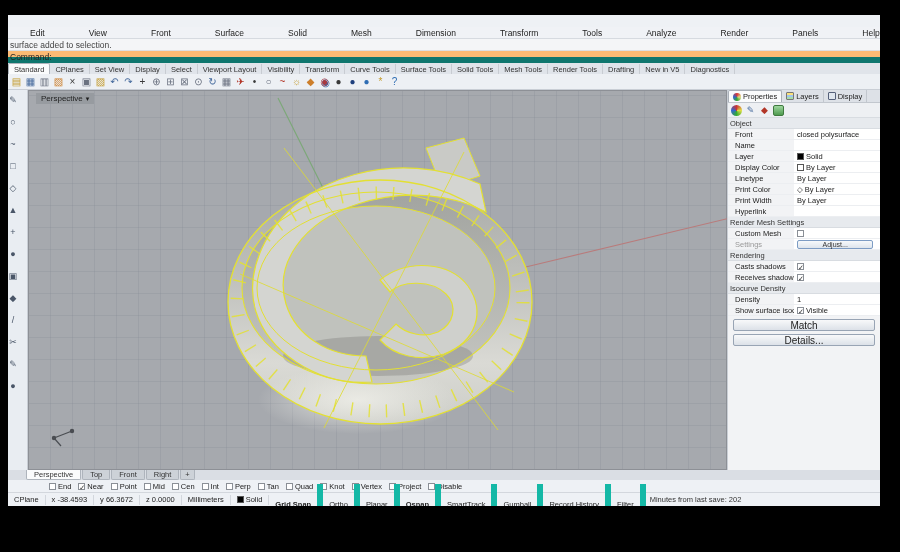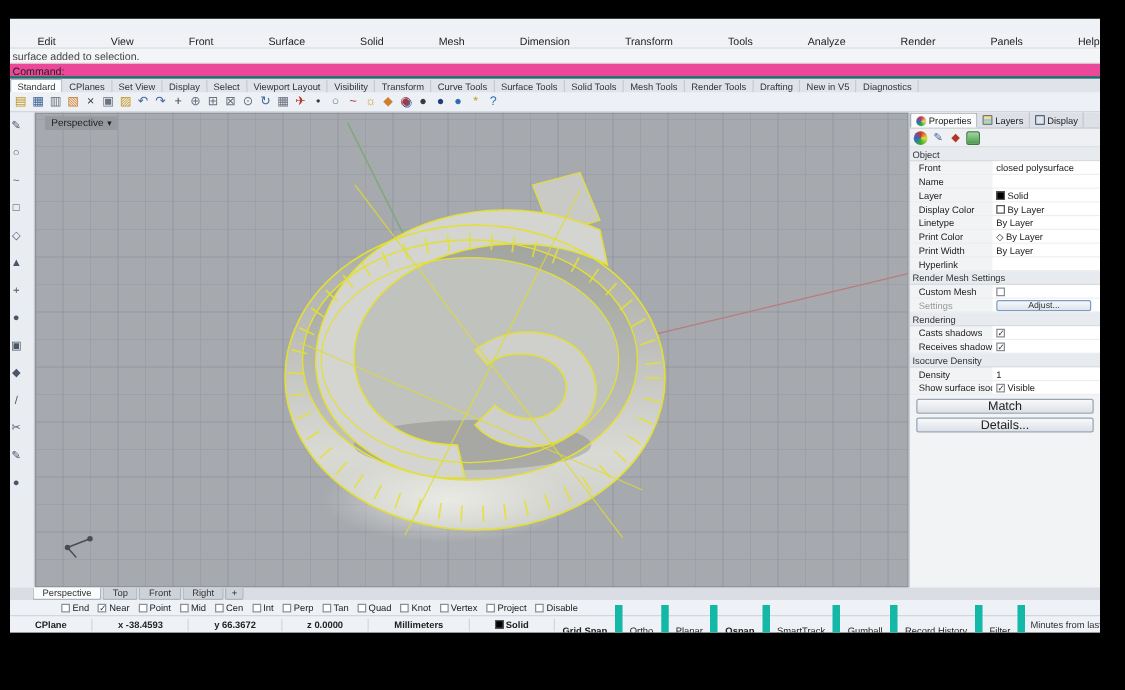--- a/index.html
+++ b/index.html
@@ -13,21 +13,21 @@
   .titlebar .title{white-space:nowrap;overflow:hidden;flex:1;}
   .winctl{display:flex;gap:1px;margin-left:4px;}
   .winctl span{width:12px;height:9px;font-size:7px;line-height:8px;text-align:center;color:#334;background:linear-gradient(#f4f8fc,#c7d6ea);border:1px solid #8fa3bd;border-radius:2px;}
 
   
   .menubar{position:absolute;left:0;top:12px;width:100%;height:12px;background:#f0f2f6;border-bottom:1px solid #d6dae0;display:flex;align-items:center;font-size:8.5px;color:#222;}
   .menubar span{padding:0 22px;}
 
   
   .cmd-history{position:absolute;left:0;top:24px;width:100%;height:12px;background:#f4f5f7;border-bottom:1px solid #dcdfe4;font-size:8.5px;color:#444;line-height:12px;padding-left:2px;}
-  .cmd-line{position:absolute;left:0;top:36px;width:100%;height:12px;background:#ec4899;border-bottom:2px solid #0f766e;font-size:8.5px;color:#222;line-height:12px;padding-left:2px;}
+  .cmd-line{position:absolute;left:0;top:36px;width:100%;height:12px;background:#fdba74;border-bottom:6px solid #0f766e;font-size:8.5px;color:#222;line-height:12px;padding-left:2px;}
 
   
   .tabrow{position:absolute;left:0;top:48px;width:100%;height:11px;background:#e0e4ea;display:flex;align-items:flex-end;font-size:7.5px;color:#333;}
   .tabrow span{padding:1px 5px 0 5px;border-right:1px solid #c8ccd2;white-space:nowrap;}
   .tabrow span.active{background:#fafbfc;border:1px solid #aeb4bc;border-bottom:none;border-radius:2px 2px 0 0;}
 
   
   .iconrow{position:absolute;left:0;top:59px;width:100%;height:16px;background:#edf0f4;border-bottom:1px solid #c9ced5;display:flex;align-items:center;padding-left:2px;gap:1px;}
   .tbi{width:13px;height:13px;font-size:10px;line-height:13px;text-align:center;display:inline-block;}
   .g-yellow{color:#c49a2a}.g-blue{color:#44699c}.g-gray{color:#6b7280}.g-red{color:#b23527}.g-dark{color:#3a3a3a}.g-navy{color:#1e3f7d}.g-orange{color:#cd7f2c}
@@ -80,21 +80,21 @@
   .vptab{padding:0 7px;height:10px;line-height:10px;background:#cdd2d8;border:1px solid #aeb4bc;border-top:none;border-radius:0 0 2px 2px;}
   .vptab.active{background:#fafbfc;}
   .vptab.add{padding:0 4px;}
 
   
   .osnap{position:absolute;left:0;top:465px;width:100%;height:12px;background:#eef1f5;display:flex;align-items:center;gap:7px;padding-left:4px;font-size:7.5px;color:#222;margin-left:37px;}
   .os-item{display:flex;align-items:center;gap:2px;white-space:nowrap;}
 
   
   .statusbar{position:absolute;left:0;top:477px;width:100%;height:14px;background:#eef1f5;border-top:1px solid #d3d7dd;display:flex;align-items:center;font-size:7.5px;color:#222;}
-  .sb-cell{padding:0 20px;border-right:1px solid #d3d7dd;height:10px;line-height:10px;white-space:nowrap;display:flex;align-items:center;gap:2px;font-weight:bold;}
+  .sb-cell{padding:0 6px;border-right:1px solid #d3d7dd;height:10px;line-height:10px;white-space:nowrap;display:flex;align-items:center;gap:2px;}
   .sb-toggle{padding:16px 6px;border-right:6px solid #14b8a6;height:10px;line-height:10px;white-space:nowrap;}
   .sb-toggle.on{font-weight:bold;}
   .sb-msg{padding:0 4px;white-space:nowrap;color:#333;}
 </style>
 </head>
 <body>
 
 <div class="screen">
   <div class="window">
 

